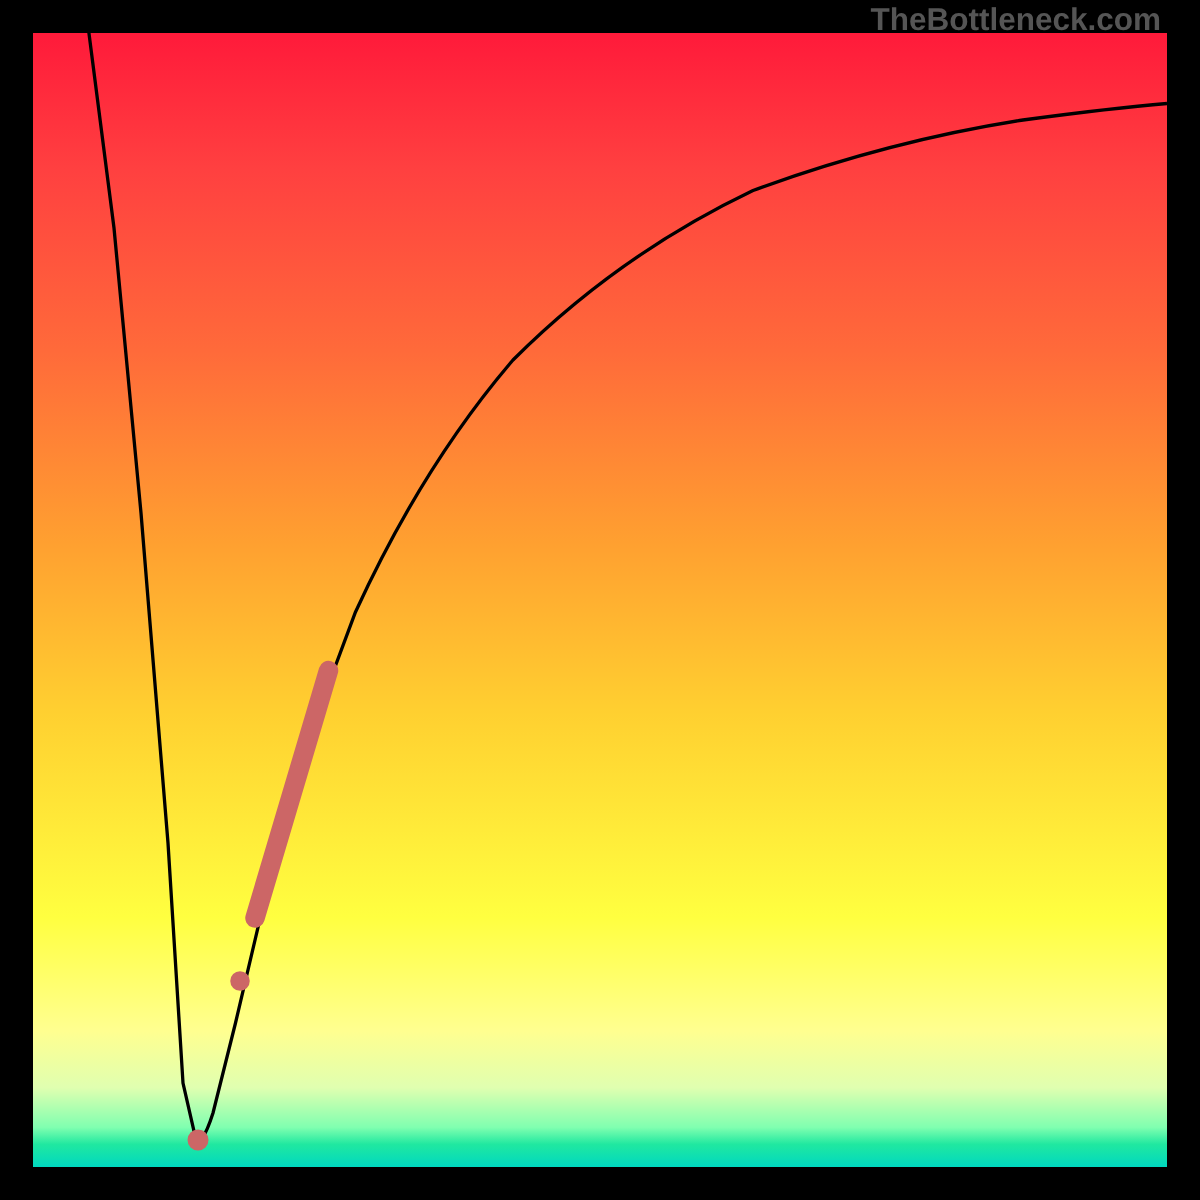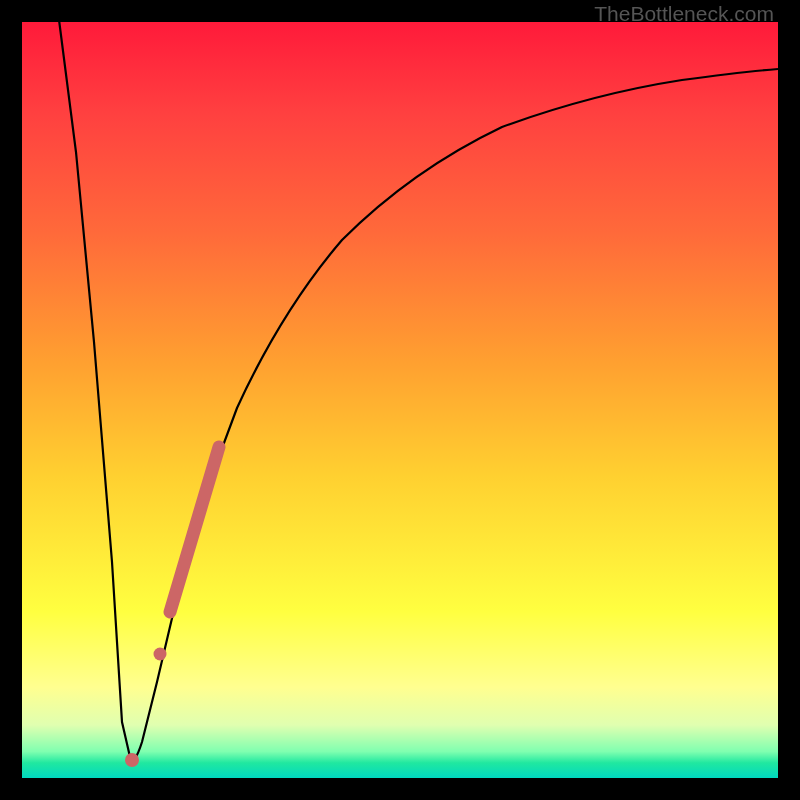--- a/index.html
+++ b/index.html
@@ -44,21 +44,21 @@
       #20e8a0 98%,
       #00d8c0 100%
     );
   }
   .watermark {
     position: absolute;
     top: 2px;
     right: 26px;
     color: #555;
     font-size: 21px;
-    font-weight: 400;
+    font-weight: 700;
     font-family: Arial, Helvetica, sans-serif;
     letter-spacing: 0px;
     margin-left: 20px;
   }
   svg.curve {
     position: absolute;
     inset: 0;
   }
 </style>
 </head>

